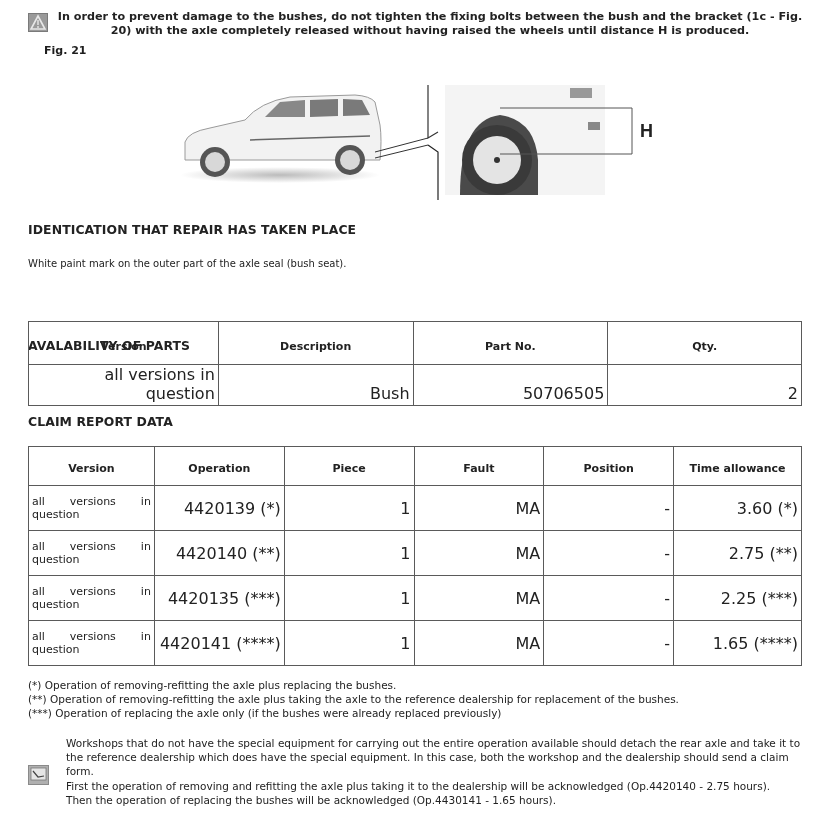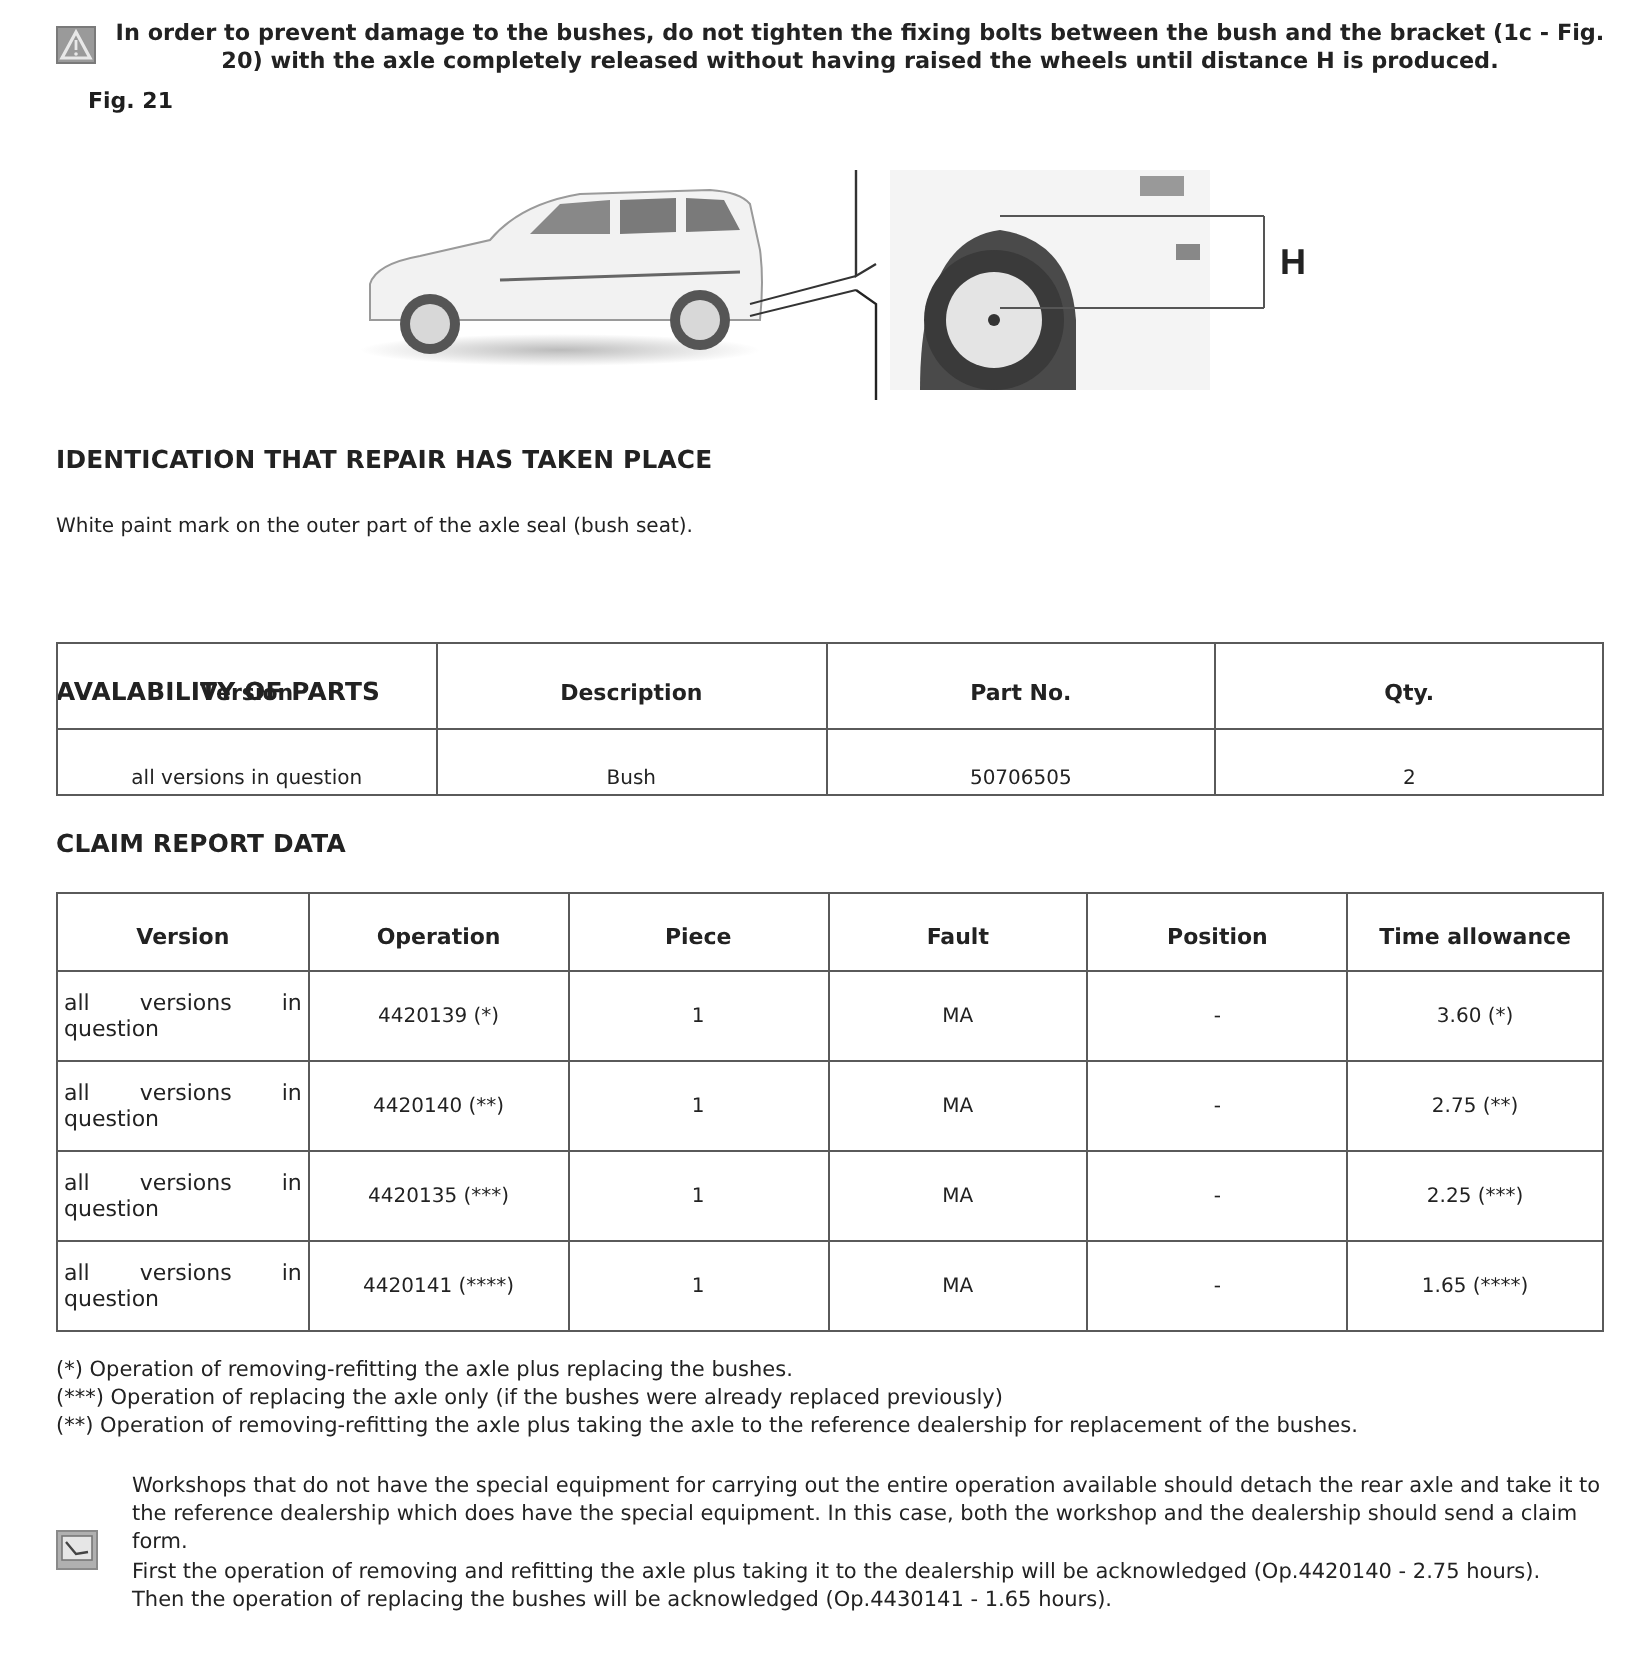--- a/index.html
+++ b/index.html
@@ -18,22 +18,22 @@
   .warn-icon svg { display: block; }
   .warn-text {
     margin-left: 24px; font-size: 11.2px; font-weight: bold; line-height: 13.5px; color: #222;
   }
   .fig-label { left: 44px; top: 44px; font-size: 11px; font-weight: bold; }
   .figure { left: 170px; top: 80px; width: 500px; height: 125px; }
   .h2 { font-size: 12.4px; font-weight: bold; letter-spacing: 0.1px; color: #222; }
   .body-text { font-size: 10px; color: #222; }
   table { border-collapse: collapse; position: absolute; }
   td, th {
-    border: 1.5px solid #5a5a5a; font-size: 10px; color: #222;
-    padding: 0 3px; vertical-align: middle; text-align: center;
+    border: 1.5px solid #5a5a5a; font-size: 16px; color: #222;
+    padding: 0 3px; vertical-align: middle; text-align: right;
   }
   th { font-weight: bold; text-align: center; font-size: 11px; }
   .parts { left: 28px; top: 321px; width: 774px; }
   .parts th { height: 36px; padding-top: 6px; }
   .parts td { height: 30px; vertical-align: bottom; padding-bottom: 2px; }
   .claim { left: 28px; top: 446px; width: 774px; }
   .claim th { height: 34px; padding-top: 4px; }
   .claim td { height: 44px; }
   .ver-cell { font-size: 11px; line-height: 13px; text-align: justify; text-align-last: left; }
   .ver-line1 { display: flex; justify-content: space-between; }
@@ -209,22 +209,22 @@
     <td>1</td>
     <td>MA</td>
     <td>-</td>
     <td>1.65 (****)</td>
   </tr>
 </tbody>
   </table>
 
 <div class="abs notes">
   <div>(*) Operation of removing-refitting the axle plus replacing the bushes.</div>
+  <div>(**) Operation of removing-refitting the axle plus taking the axle to the reference dealership for replacement of the bushes.</div>
   <div>(***) Operation of replacing the axle only (if the bushes were already replaced previously)</div>
-  <div>(**) Operation of removing-refitting the axle plus taking the axle to the reference dealership for replacement of the bushes.</div>
 </div>
 
 <div class="abs info-block">
   <span class="info-icon">
     <svg width="19" height="18" viewBox="0 0 19 18">
       <rect x="2" y="2" width="15" height="12" fill="#e6e6e6" stroke="#777" stroke-width="0.8"></rect>
       <path d="M4,5 L9,11 L15,10" fill="none" stroke="#444" stroke-width="1.2"></path>
     </svg>
   </span>
   <div class="info-text">

